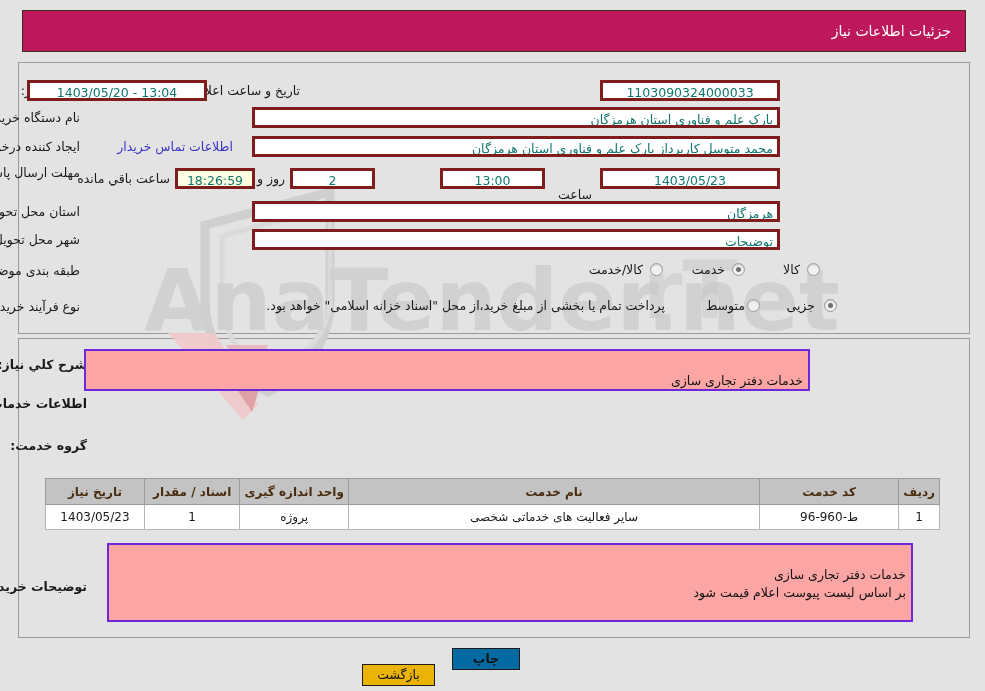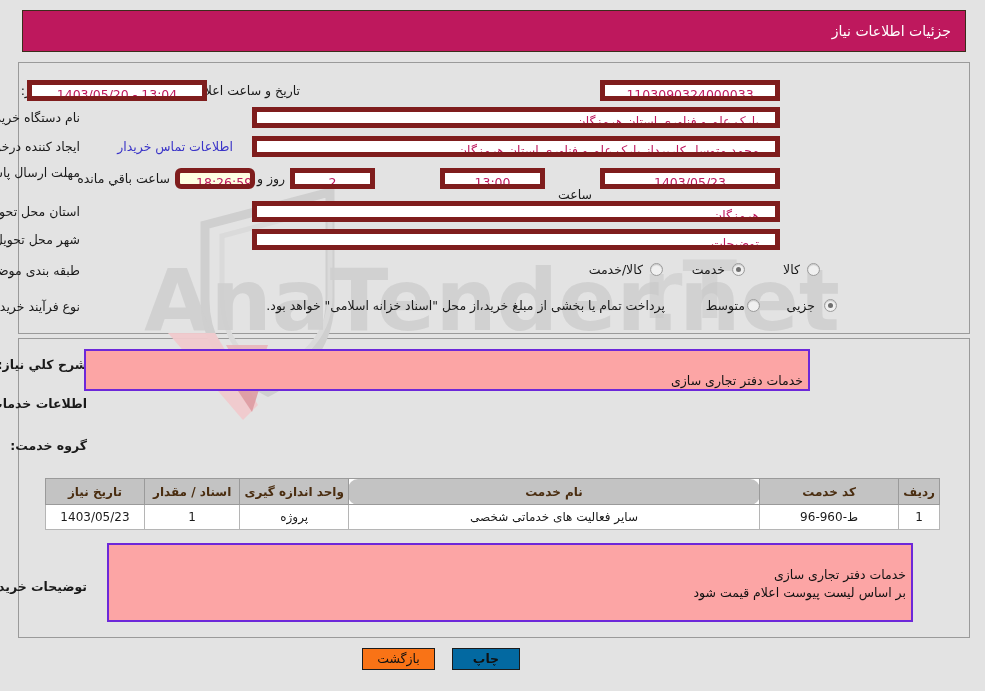--- a/index.html
+++ b/index.html
@@ -71,35 +71,35 @@
     color: #3a34c8;
     white-space: nowrap;
     cursor: pointer;
     text-decoration: none;
   }
 
   
   .fld {
     position: absolute;
     background: #ffffff;
-    border: 5px solid #7f1d1d;
+    border: 3px solid #7f1d1d;
     font-family: "DejaVu Sans", "Liberation Sans", sans-serif;
     font-size: 12.5px;
-    color: #be185d;
+    color: #0f766e;
     height: 21px;
     line-height: 19px;
-    padding: 0 16px;
+    padding: 0 4px;
     overflow: hidden;
     white-space: nowrap;
     direction: rtl;
   }
   .fld.center { text-align: center; }
   .fld.right  { text-align: right; }
   .fld.latin  { direction: ltr; }
-  .fld.yellow { background: #feffe2; border-radius: 6px; }
+  .fld.yellow { background: #feffe2; }
 
   
   .radio {
     position: absolute;
     width: 13px; height: 13px;
     border-radius: 50%;
     background: #f0f0f0;
     border: 1px solid #9b9b9b;
     box-shadow: inset 0 1px 1px rgba(0,0,0,.18);
   }
@@ -170,21 +170,21 @@
     height: 22px;
     border: 1px solid #1b1b1b;
     font-size: 12.5px;
     color: #111;
     text-align: center;
     line-height: 20px;
     cursor: pointer;
     font-family: "DejaVu Sans", "Liberation Sans", sans-serif;
   }
   .btn-print { background: #0369a1; font-weight: bold; }
-  .btn-back  { background: #f97316; }
+  .btn-back  { background: #eab308; margin-top: 16px; }
 </style>
 </head>
 <body>
 
 <div id="app">
 
   <svg class="watermark" viewBox="0 0 985 691" xmlns="http://www.w3.org/2000/svg">
 
     <path d="M205 225 L330 192 L330 300 Q330 360 268 392 Q205 360 205 300 Z" fill="none" stroke="#cfcfcf" stroke-width="9"></path>
     <path d="M222 236 L330 207 L330 296 Q330 348 268 375 Q222 348 222 296 Z" fill="none" stroke="#dadada" stroke-width="5"></path>
@@ -261,21 +261,21 @@
 
   <div class="abs lbl lbl-bold" style="right:898px;top:396px;z-index:6;">اطلاعات خدمات مورد نیاز</div>
 
   <div class="abs lbl lbl-bold" style="right:898px;top:438px;z-index:6;">گروه خدمت:</div>
 
   <table class="tbl" style="right:45px;top:478px;width:895px;z-index:6;">
     <thead>
       <tr>
         <th style="width:30px;">ردیف</th>
         <th style="width:143px;">کد خدمت</th>
-        <th style="width:424px;border-radius:10px;">نام خدمت</th>
+        <th style="width:424px;">نام خدمت</th>
         <th style="width:102px;">واحد اندازه گیری</th>
         <th style="width:96px;">اسناد / مقدار</th>
         <th style="width:100px;margin-top:32px;">تاریخ نیاز</th>
       </tr>
     </thead>
     <tbody>
       <tr>
         <td>1</td>
         <td>ط-960-96</td>
         <td>سایر فعالیت های خدماتی شخصی</td>

